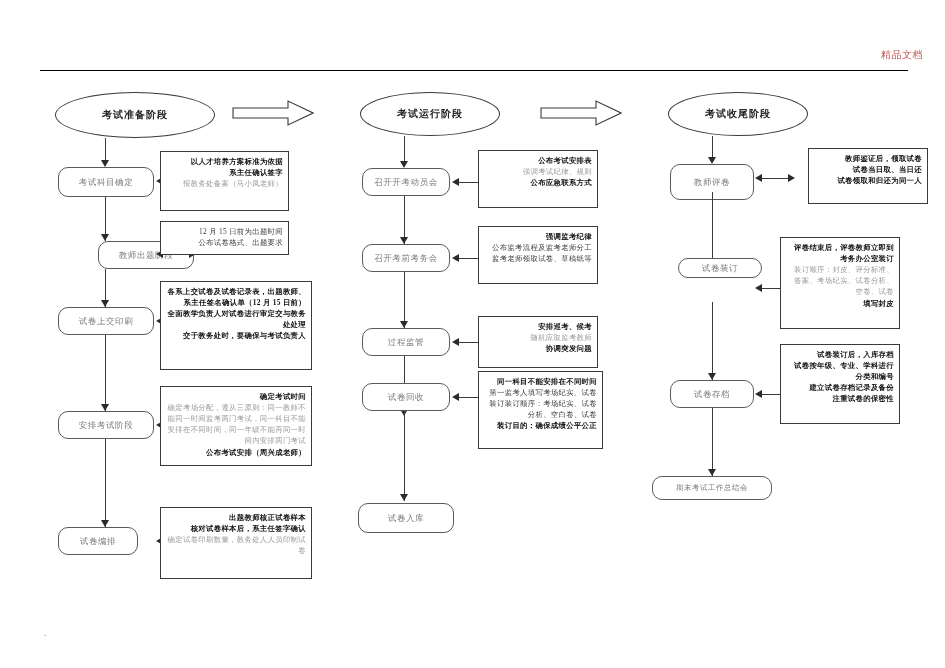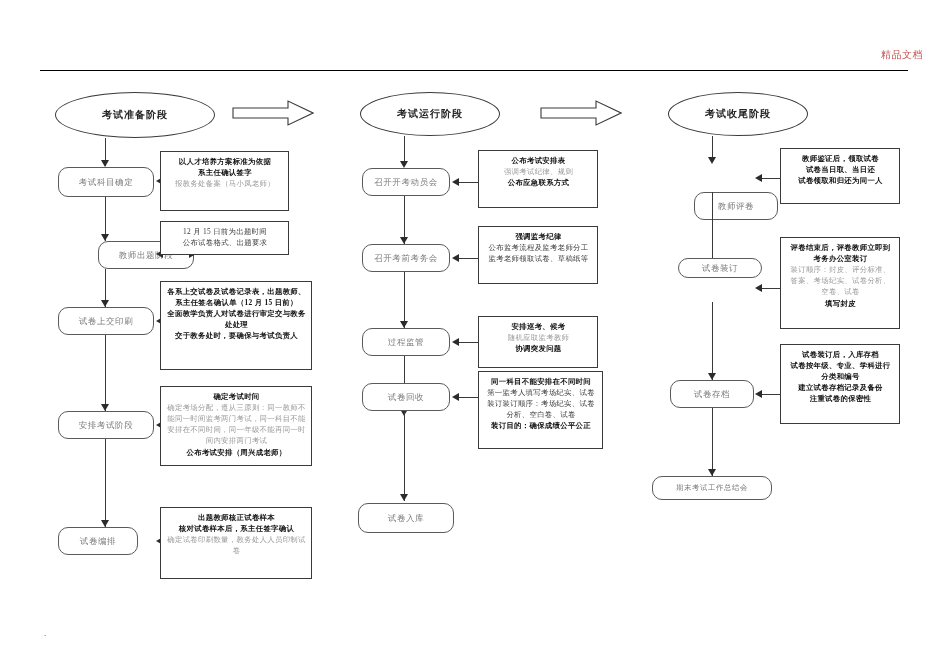--- a/index.html
+++ b/index.html
@@ -64,21 +64,21 @@
   .note{
     position:absolute;
     box-sizing:border-box;
     border:1px solid #3a3a3a;
     background:#fff;
     padding:4px 5px 3px 6px;
     font-size:7.4px;
     line-height:1.5;
     color:#3b3b3b;
     letter-spacing:.3px;
-    text-align:center;
+    text-align:right;
   }
   .note div{white-space:normal;}
   .note .b{color:#111;font-weight:bold;}
   .note .g{color:#9a9a9a;}
   
   .vline{
     position:absolute;
     width:0;
     border-left:1.5px solid #3a3a3a;
   }
@@ -274,21 +274,21 @@
     <div class="b">同一科目不能安排在不同时间</div>
     <div>第一监考人填写考场纪实、试卷装订装订顺序：考场纪实、试卷分析、空白卷、试卷</div>
     <div class="b">装订目的：确保成绩公平公正</div>
   </div>
 
   <div class="node oval" style="left:668px;top:92px;width:140px;height:44px;">考试收尾阶段</div>
 
   <div class="vline" style="left:712px;top:136px;height:26px;"></div>
   <div class="arr-down" style="left:708px;top:157px;"></div>
 
-  <div class="node rrect" style="left:694px;top:164px;width:84px;height:28px;margin-top:28px;">教师评卷</div>
+  <div class="node rrect" style="left:670px;top:164px;width:84px;height:36px;">教师评卷</div>
 
   <div class="vline" style="left:712px;top:192px;height:82px;"></div>
   <div class="arr-down" style="left:708px;top:267px;"></div>
 
   <div class="node rrect" style="left:670px;top:258px;width:84px;height:20px;margin-left:8px;">试卷装订</div>
 
   <div class="vline" style="left:712px;top:302px;height:78px;"></div>
   <div class="arr-down" style="left:708px;top:373px;"></div>
 
   <div class="node rrect" style="left:670px;top:380px;width:84px;height:28px;">试卷存档</div>
@@ -303,21 +303,21 @@
   <div class="arr-right" style="left:788px;top:174px;"></div>
 
   <div class="hline" style="left:762px;top:288px;width:28px;"></div>
   <div class="arr-left" style="left:755px;top:284px;"></div>
   <div class="arr-right" style="left:788px;top:284px;"></div>
 
   <div class="hline" style="left:762px;top:394px;width:28px;"></div>
   <div class="arr-left" style="left:755px;top:390px;"></div>
   <div class="arr-right" style="left:788px;top:390px;"></div>
 
-  <div class="note" style="left:780px;top:148px;width:120px;height:56px;">
+  <div class="note" style="left:808px;top:148px;width:120px;height:56px;">
     <div class="b">教师鉴证后，领取试卷</div>
     <div class="b">试卷当日取、当日还</div>
     <div class="b">试卷领取和归还为同一人</div>
   </div>
 
   <div class="note" style="left:780px;top:237px;width:120px;height:92px;">
     <div class="b">评卷结束后，评卷教师立即到考务办公室装订</div>
     <div class="g">装订顺序：封皮、评分标准、答案、考场纪实、试卷分析、空卷、试卷</div>
     <div class="b">填写封皮</div>
   </div>

